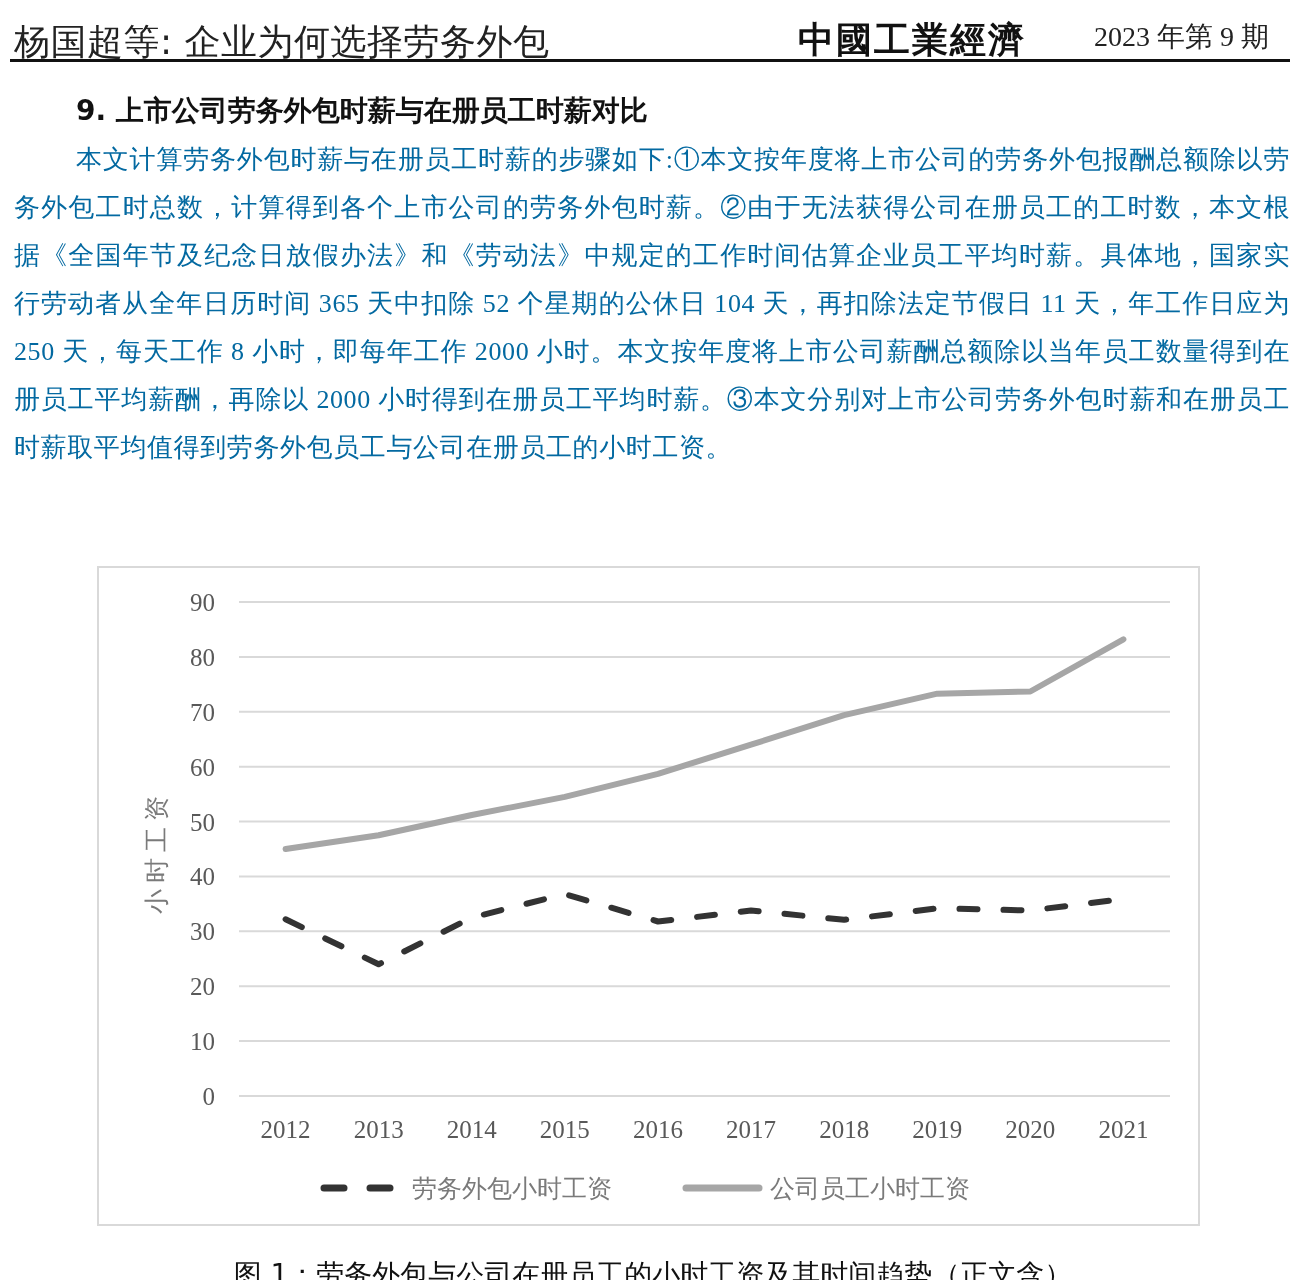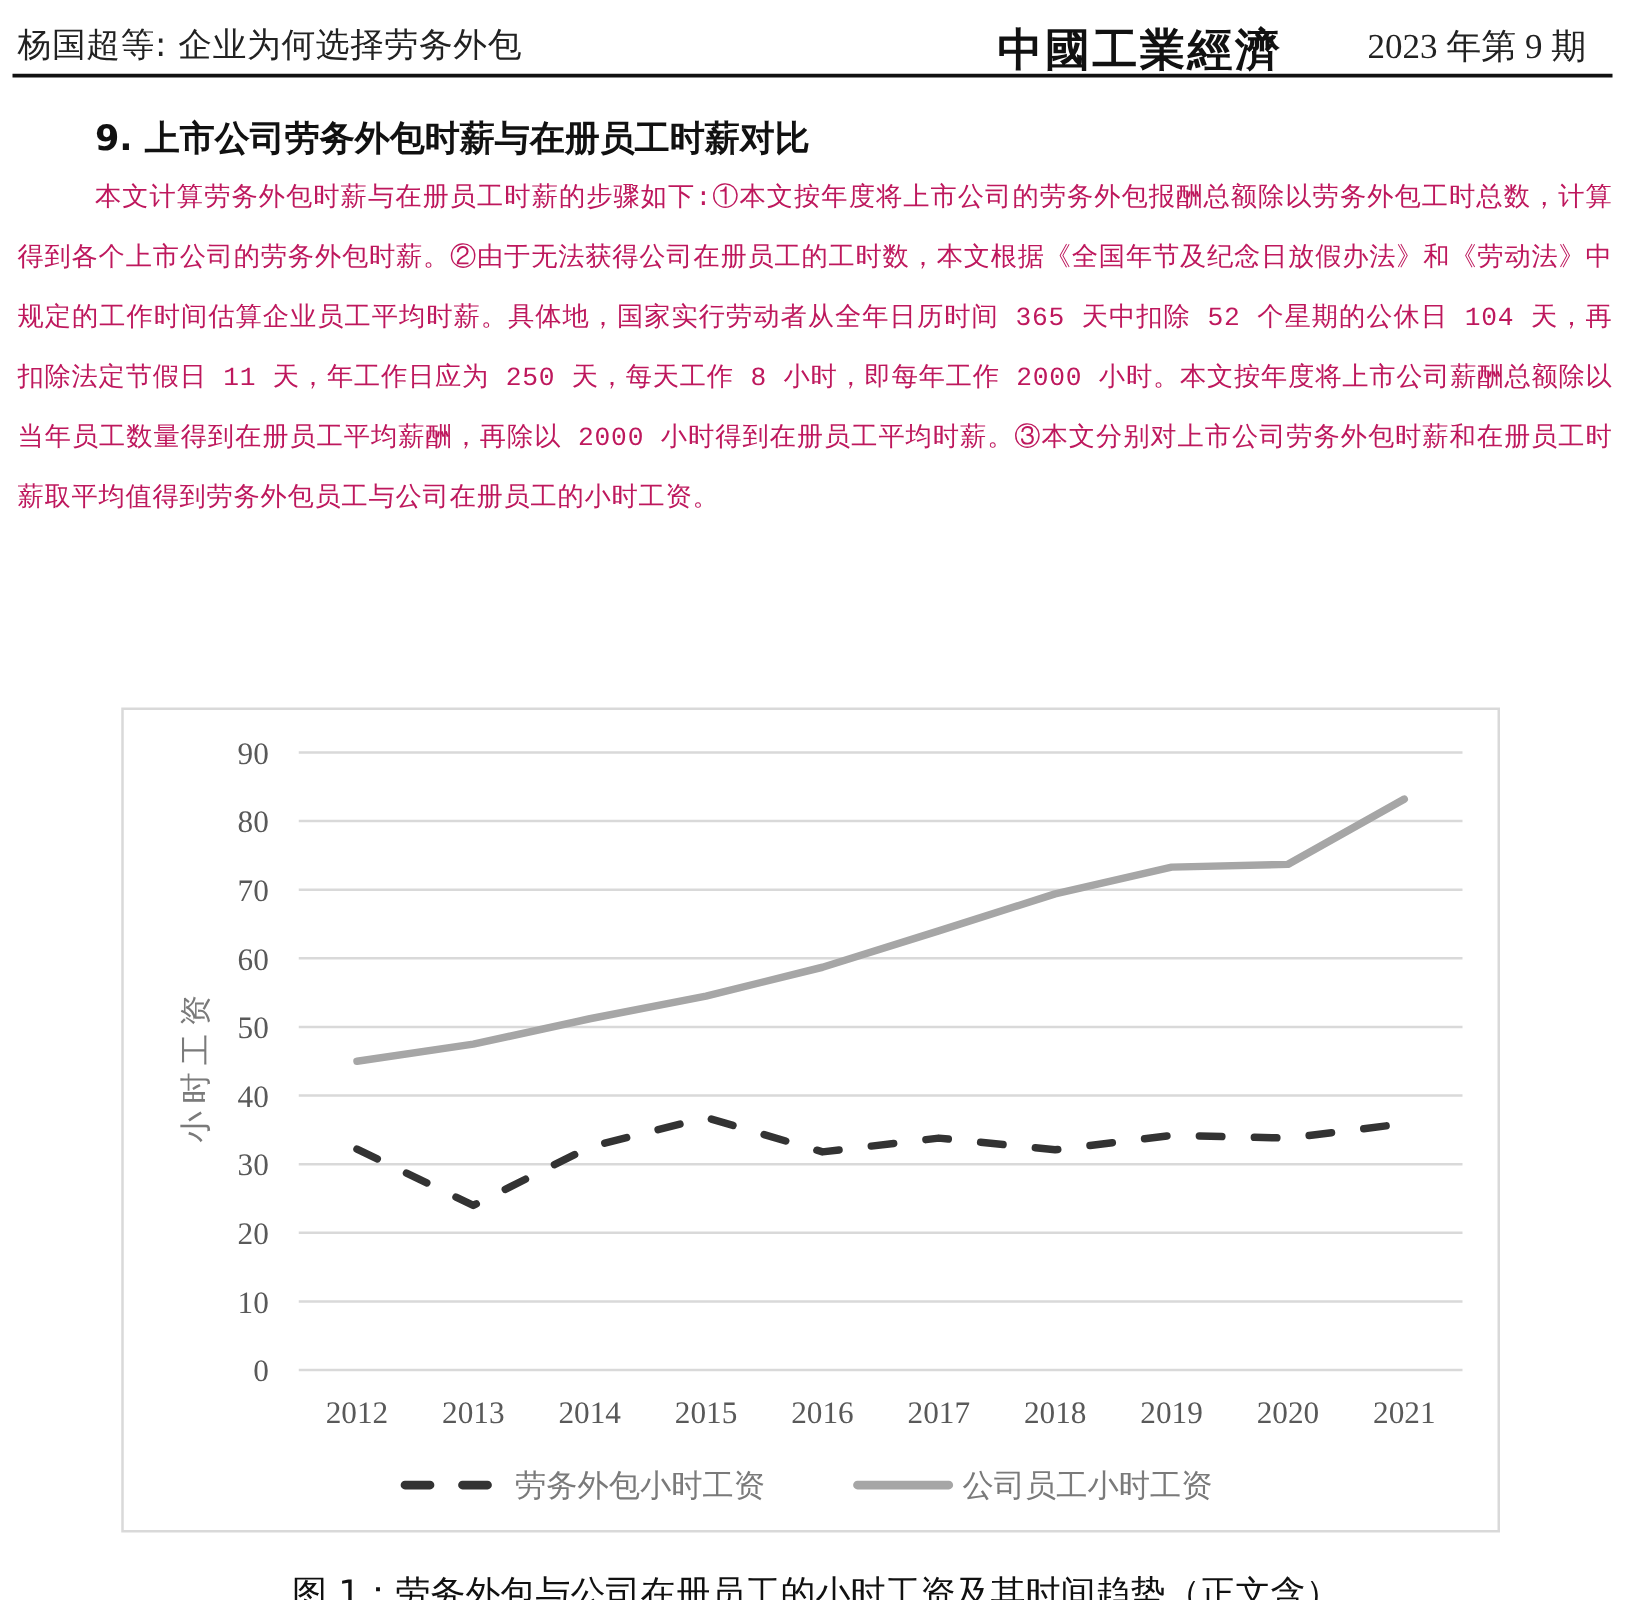--- a/index.html
+++ b/index.html
@@ -1,23 +1,23 @@
 <!DOCTYPE html>
 <html><head>
 <meta charset="utf-8">
 <style>
   html, body { margin:0; padding:0; background:#fff; }
   body { width:1306px; height:1280px; position:relative; overflow:hidden; font-family:"DejaVu Serif","Liberation Serif",serif; color:#222; }
   .header { position:absolute; left:0; top:0; width:1306px; height:64px; }
-  .running-title { position:absolute; left:14px; top:18px; font-family:"DejaVu Sans","Liberation Sans",sans-serif; font-size:27px; color:#222; letter-spacing:0.5px; }
+  .running-title { position:absolute; left:14px; top:18px; font-family:"DejaVu Sans","Liberation Sans",sans-serif; font-size:36px; color:#222; letter-spacing:0.5px; }
   .journal-logo { position:absolute; left:798px; top:16px; font-family:"DejaVu Sans","Liberation Sans",sans-serif; font-weight:bold; font-size:36px; color:#111; letter-spacing:2px; }
   .issue { position:absolute; left:1094px; top:18px; font-family:"Liberation Serif","DejaVu Serif",serif; font-size:28px; color:#222;text-align:right; }
   .header-rule { position:absolute; left:10px; top:59px; width:1280px; height:3px; background:#111; }
   .section-title { position:absolute; left:76px; top:92px; font-family:"DejaVu Sans","Liberation Sans",sans-serif; font-weight:bold; font-size:28px; color:#111; }
-  .body-text { position:absolute; left:14px; top:136px; width:1276px; font-family:Liberation Mono, monospace; font-size:21px; line-height:48px; color:#be185d; text-align:justify; text-indent:62px; letter-spacing:0.6px; }
+  .body-text { position:absolute; left:14px; top:136px; width:1276px; font-family:Liberation Serif, serif; font-size:26px; line-height:48px; color:#0369a1; text-align:justify; text-indent:62px; letter-spacing:0.6px; }
   .chart-frame { position:absolute; left:97px; top:566px; width:1103px; height:660px; border:2px solid #d9d9d9; box-sizing:border-box; background:#fff; }
   .chart-svg { position:absolute; left:0; top:0; }
   .caption { position:absolute; left:0; top:1232px; width:1306px; text-align:center; font-family:"DejaVu Sans","Liberation Sans",sans-serif; font-size:28px; color:#111;margin-top:24px; }
   .tick { font-family:"Liberation Serif","DejaVu Serif",serif; font-size:25px; fill:#595959; }
   .ylab { font-family:"DejaVu Sans","Liberation Sans",sans-serif; font-size:25px; fill:#7a7a7a; }
   .leg { font-family:"DejaVu Sans","Liberation Sans",sans-serif; font-size:25px; fill:#7a7a7a; }
 </style>
 </head>
 <body>
 

